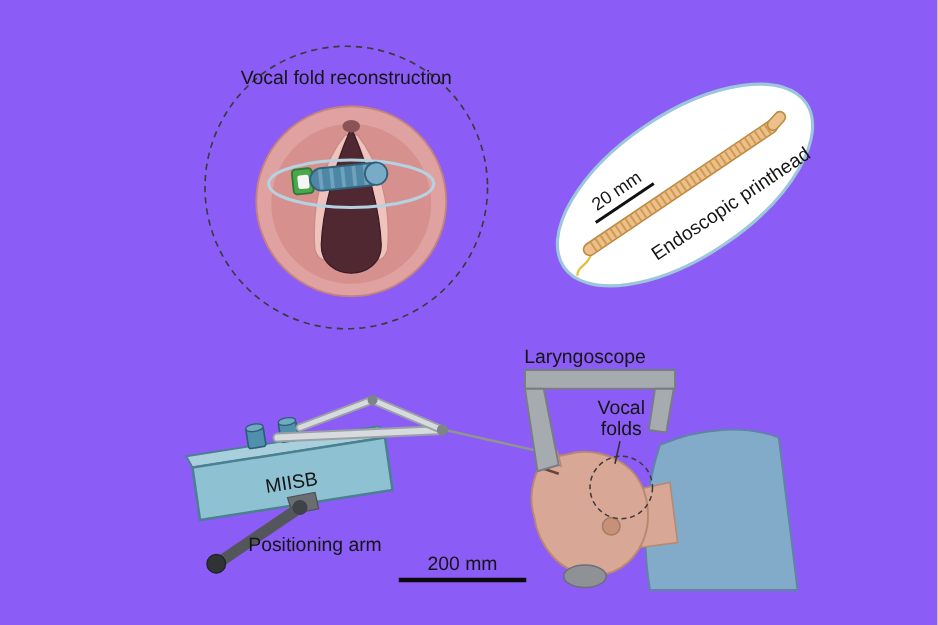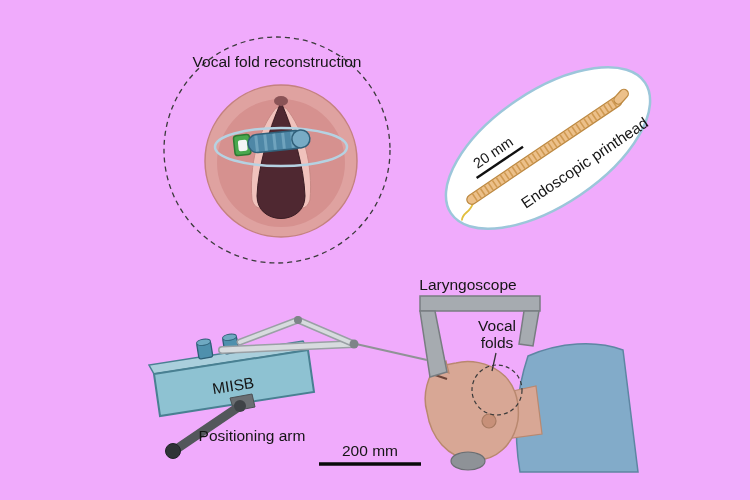--- a/index.html
+++ b/index.html
@@ -1,16 +1,16 @@
 <!DOCTYPE html>
 <html><head>
 <meta charset="utf-8">
 <style>
   html,body{margin:0;padding:0;background:#ffffff;}
-  .canvas{position:relative;width:750px;height:500px;background:#f0abfc;overflow:hidden;
+  .canvas{position:relative;width:750px;height:500px;background:#8b5cf6;overflow:hidden;
           font-family:"Liberation Sans",sans-serif;}
   svg{display:block;}
   .lbl{font-family:"Liberation Sans",sans-serif;font-size:15.5px;fill:#151515;}
   .lbl-sm{font-family:"Liberation Sans",sans-serif;font-size:14.5px;fill:#151515;}
 </style>
 </head>
 <body>
 
 <div class="canvas">
 <svg width="750" height="500" viewBox="0 0 750 500">

